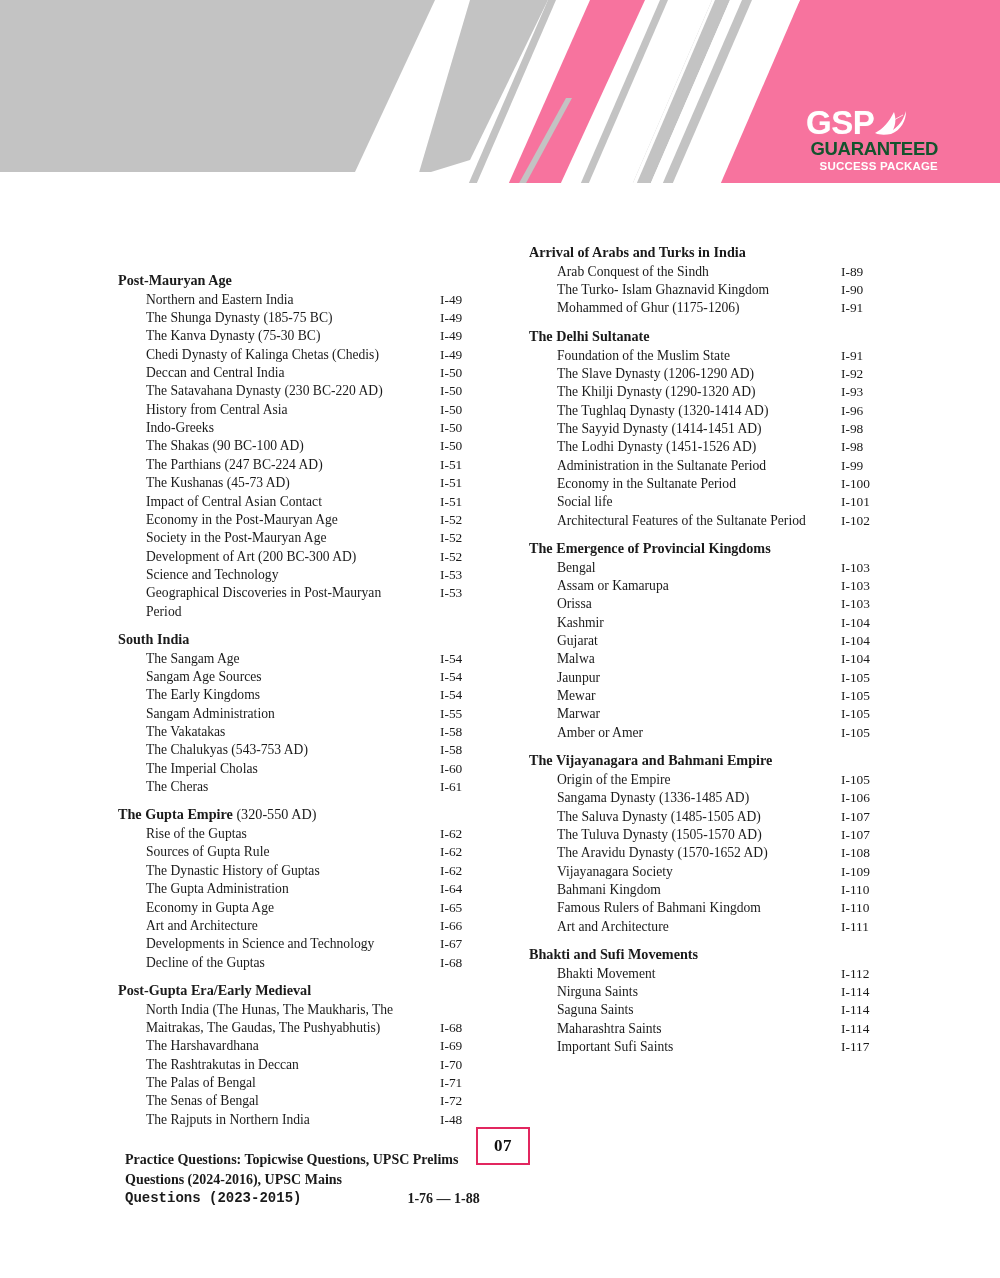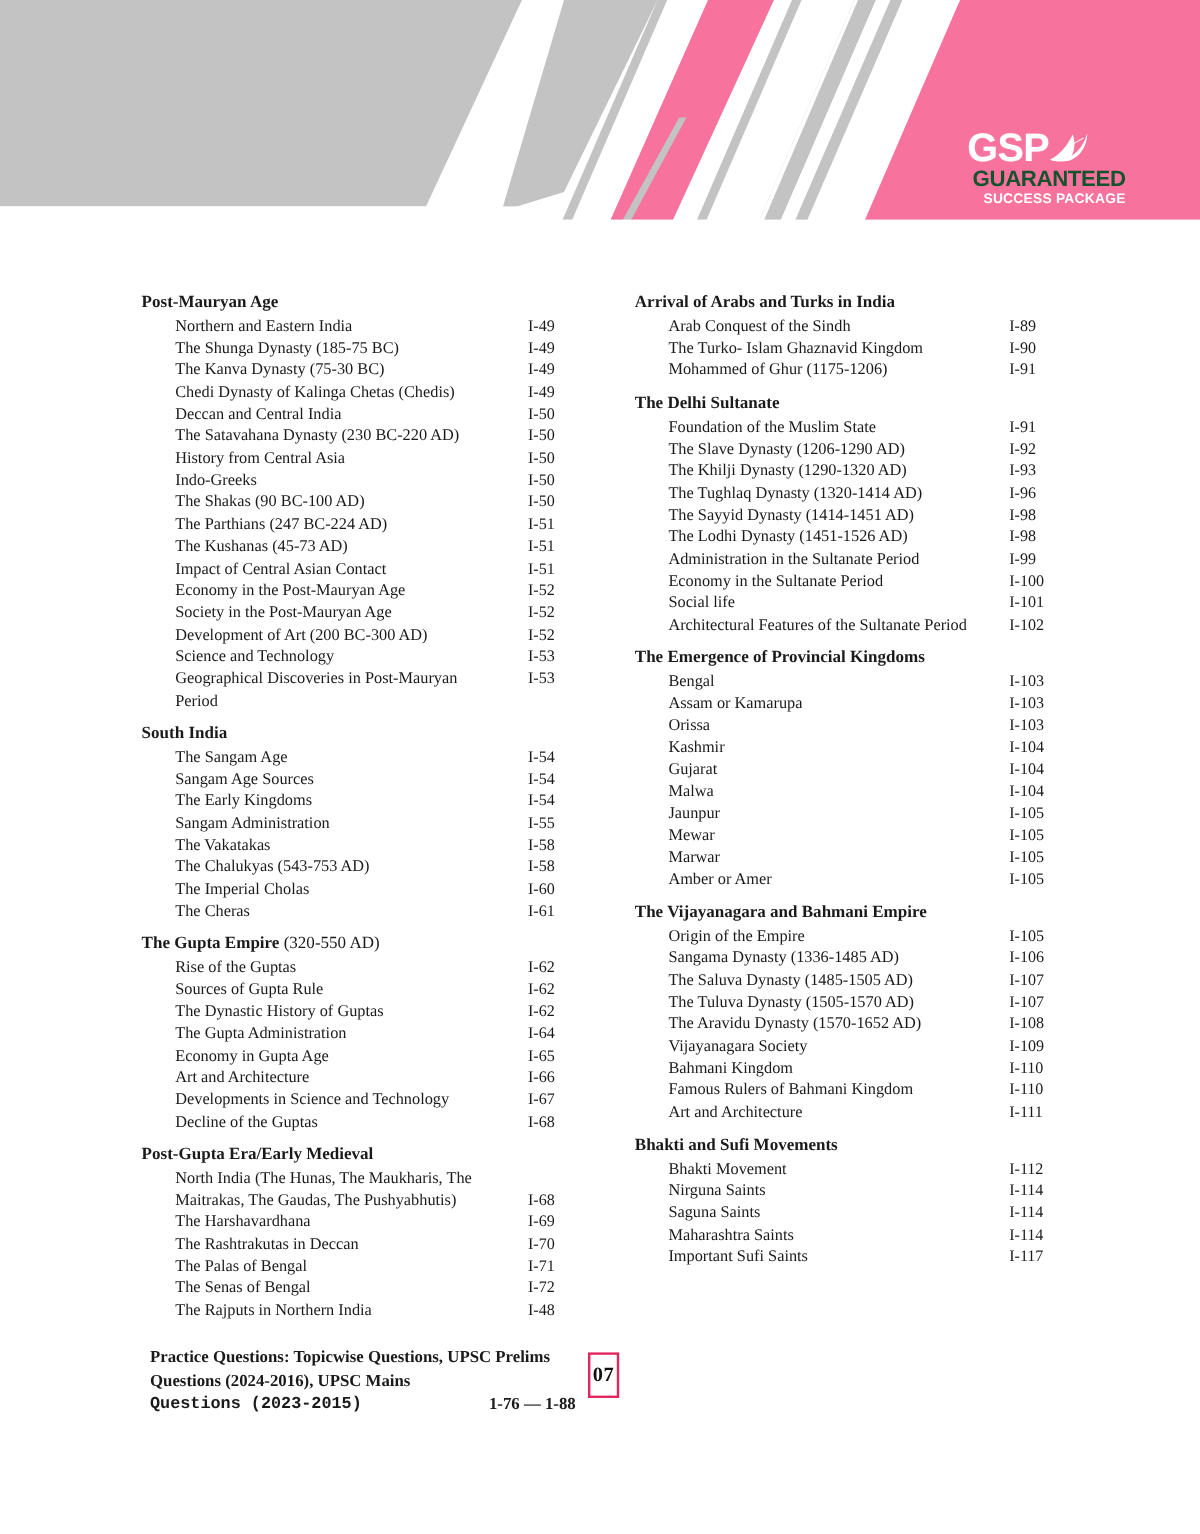--- a/index.html
+++ b/index.html
@@ -80,21 +80,21 @@
   .toc {
     position: absolute;
     top: 243px;
     left: 0;
     width: 1000px;
   }
   .col {
     position: absolute;
     top: 0;
   }
-  .col-left  { left: 118px; width: 356px; }
+  .col-left  { left: 118px; width: 356px; margin-top: 28px; }
   .col-right { left: 529px; width: 352px; }
 
   .col-title {
     font-size: 16.5px;
     font-weight: bold;
     line-height: 1.18;
     margin-bottom: 8px;
   }
 
   
@@ -151,23 +151,23 @@
   }
   .practice .pq-last .pq-txt { white-space: nowrap; font-family: Liberation Mono, monospace; }
   .practice .pq-last .pq-pages {
     margin-left: 106px;
     white-space: nowrap;
   }
 
   
   .pagebox {
     position: absolute;
-    left: 490px;
+    left: 476px;
     top: 1127px;
-    width: 26px;
+    width: 54px;
     height: 38px;
     border: 2.5px solid #e2265f;
     box-sizing: border-box;
     display: flex;
     align-items: center;
     justify-content: center;
     background: #ffffff;
   }
   .pagebox span {
     font-size: 17px;

